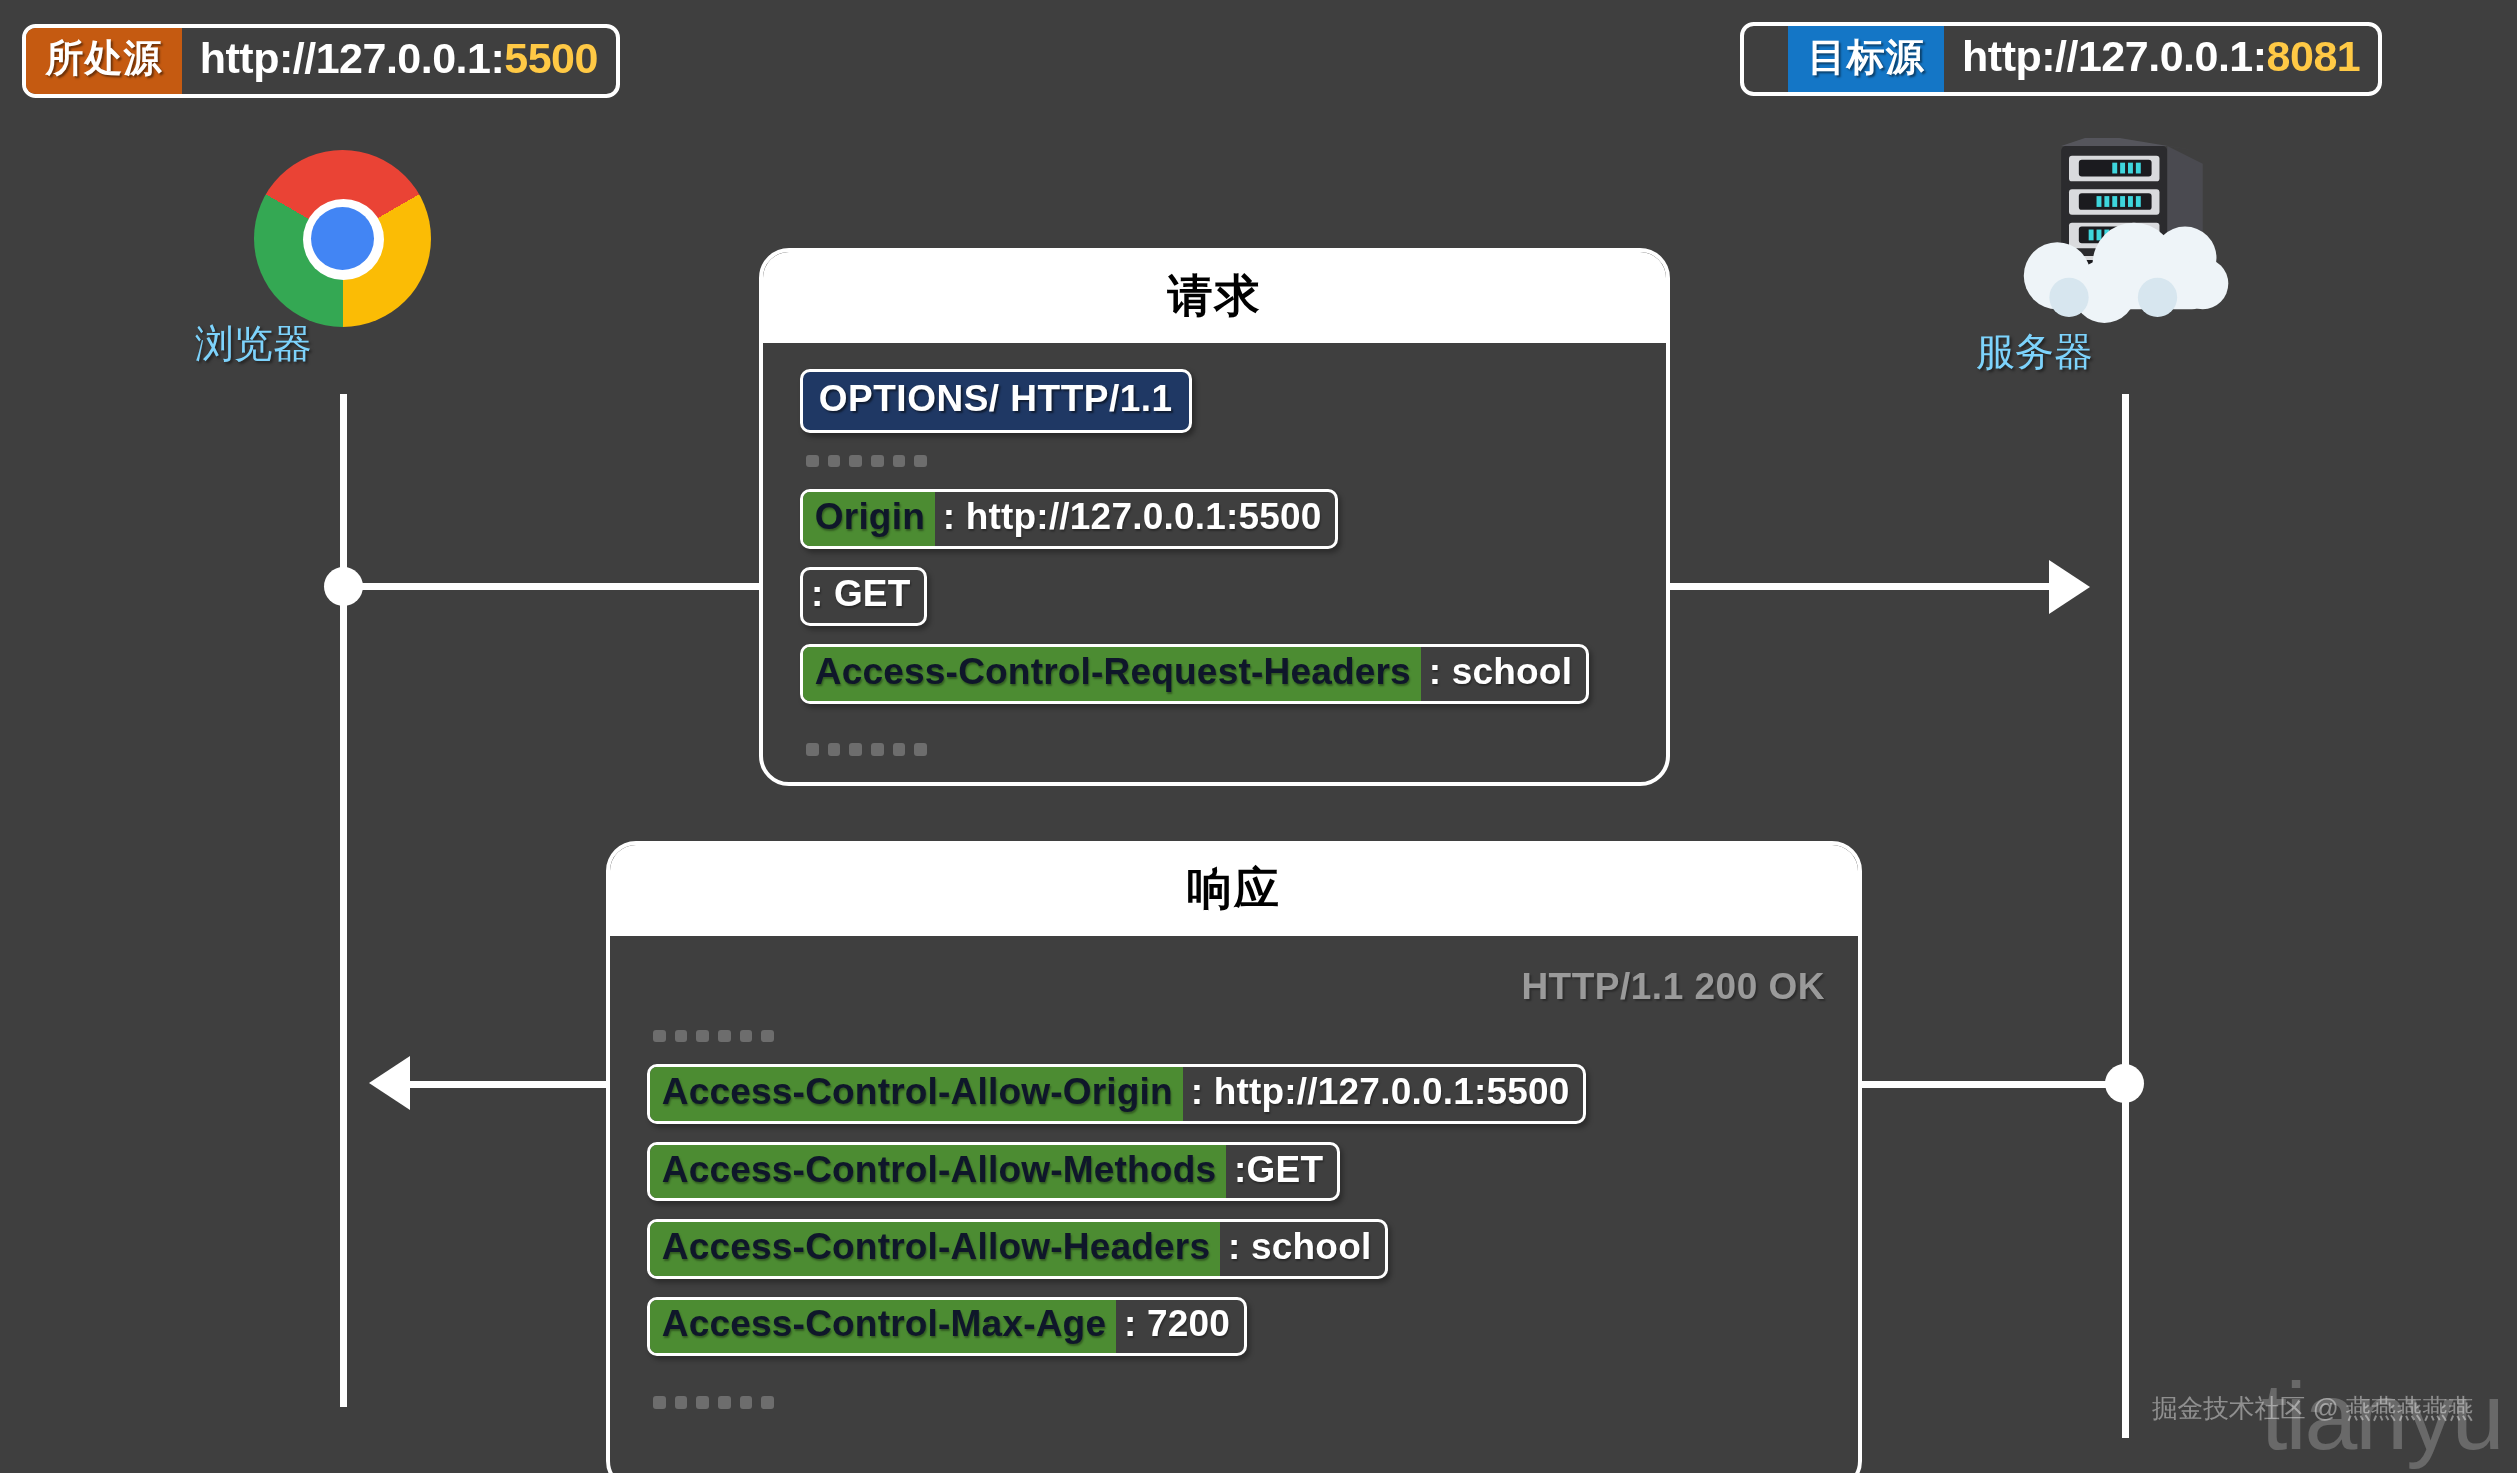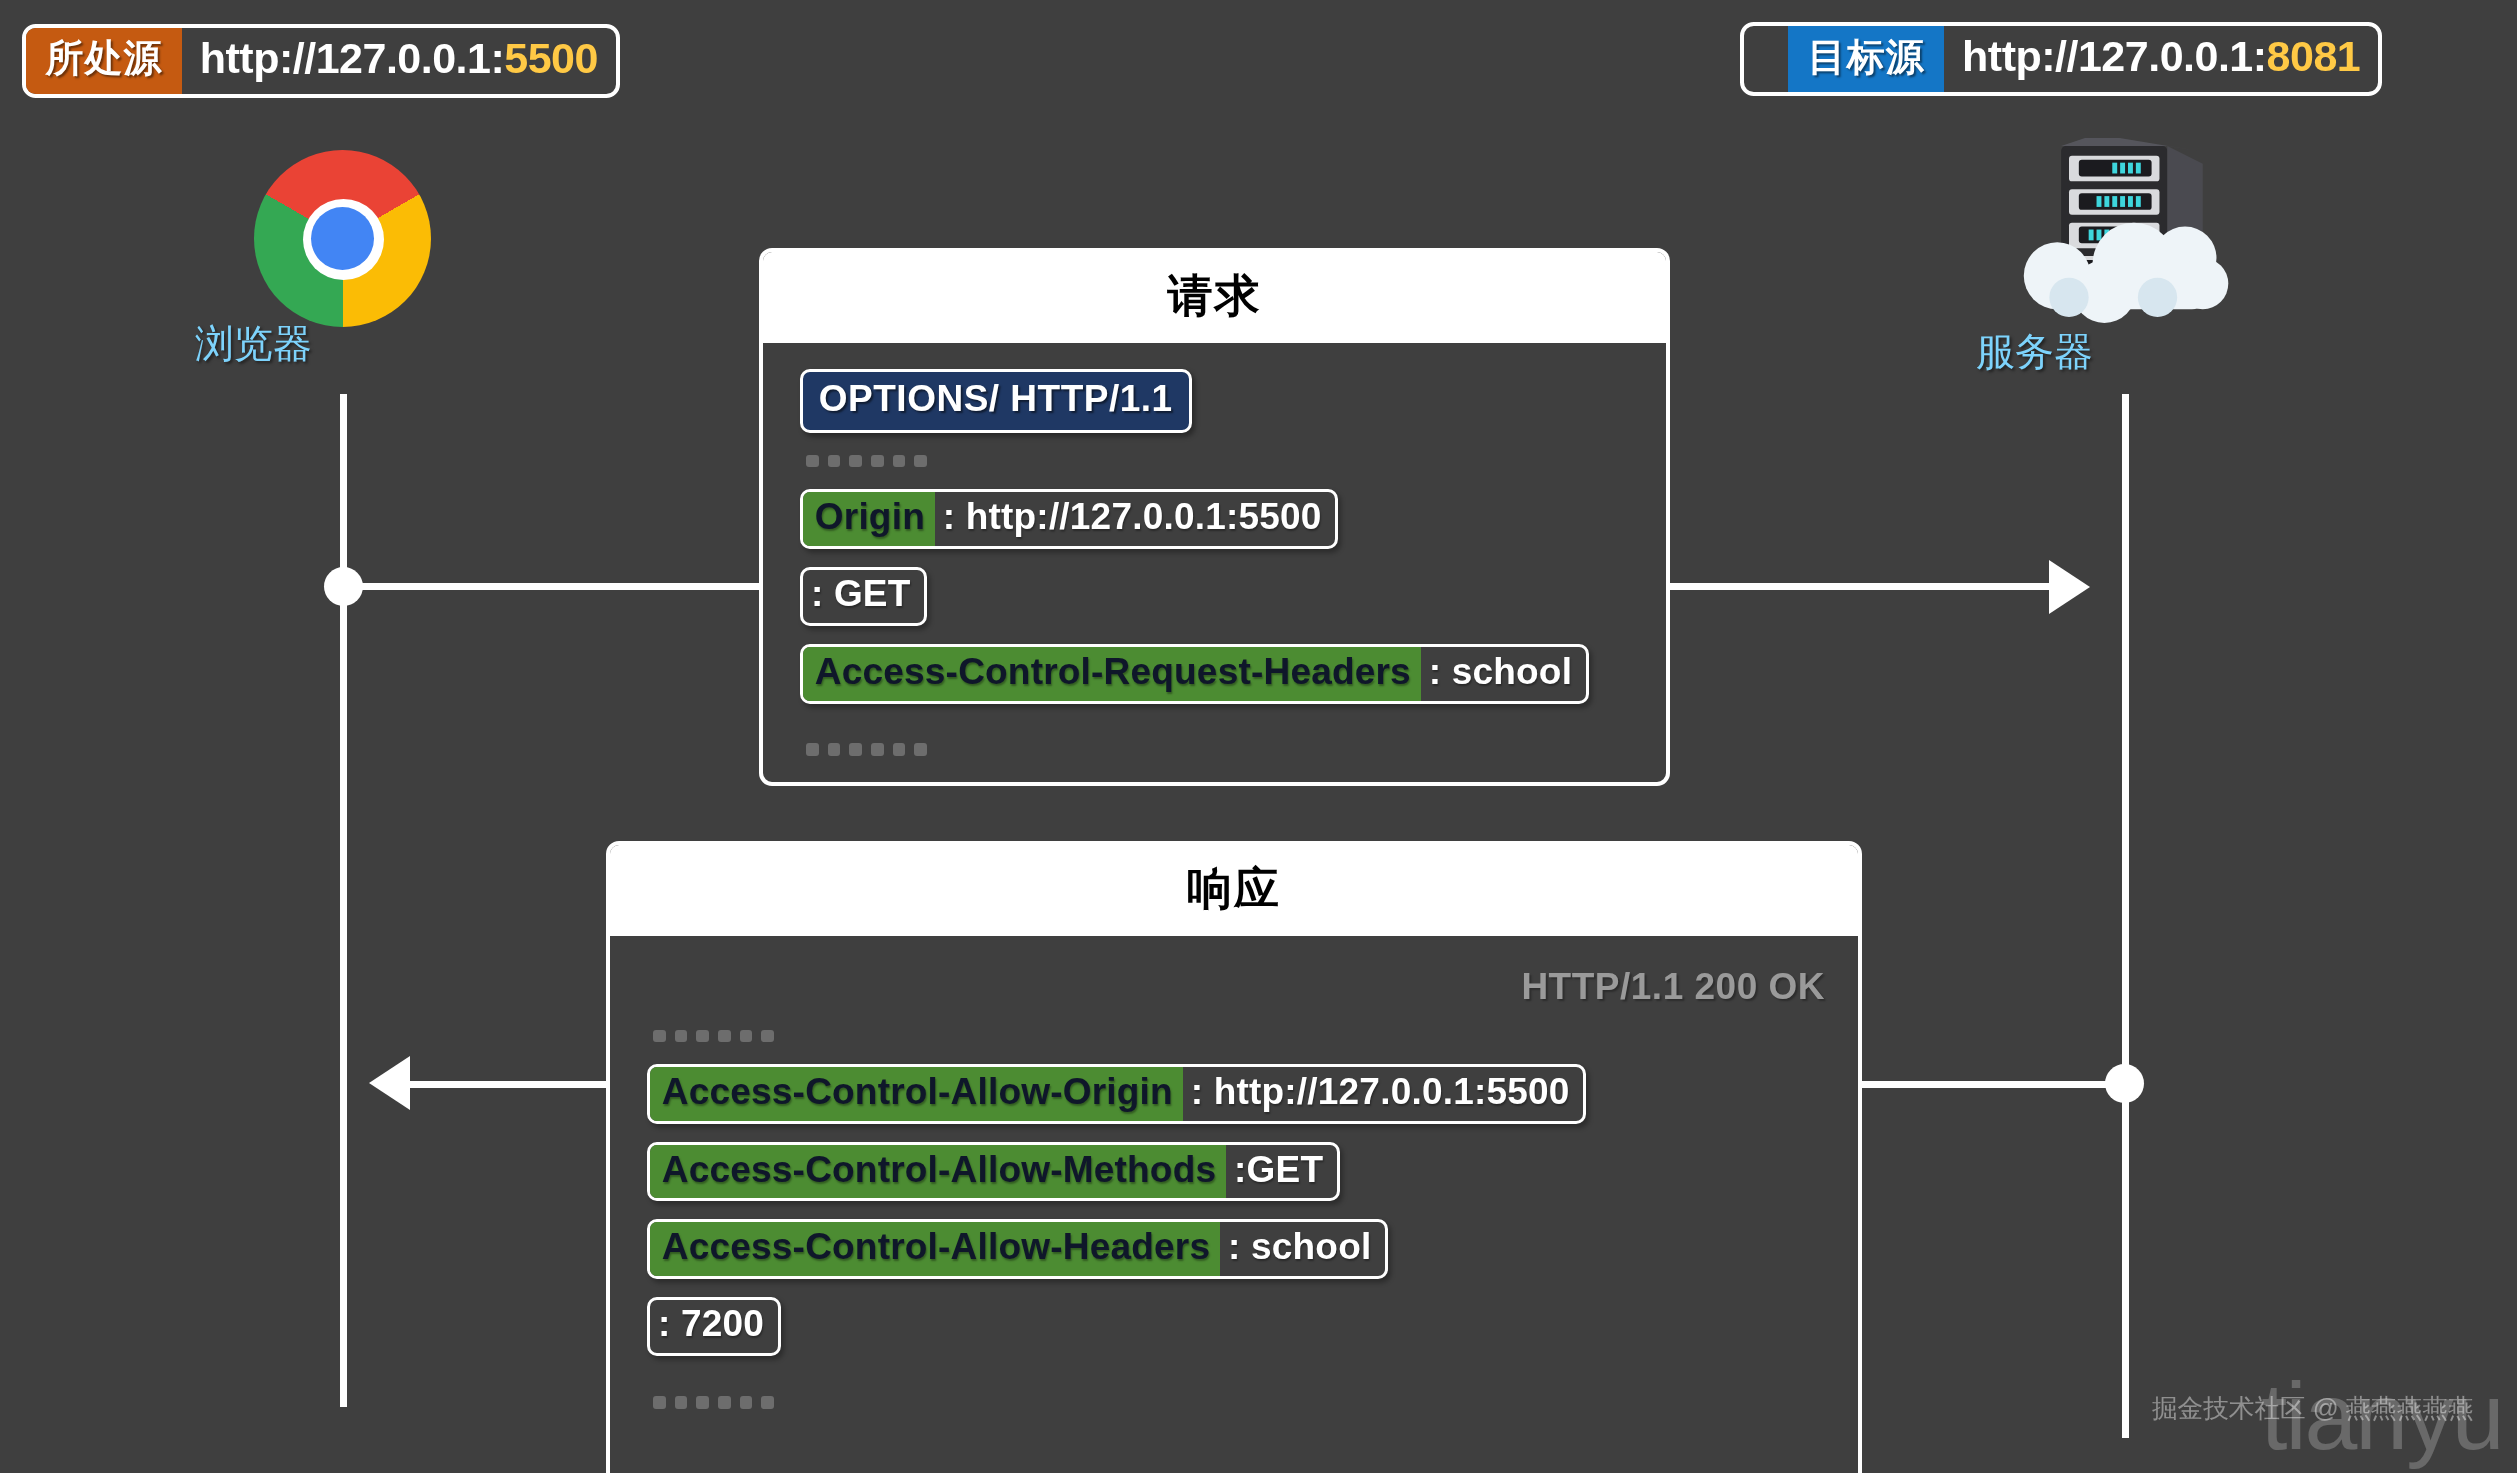--- a/index.html
+++ b/index.html
@@ -144,21 +144,21 @@
     background: #ffffff;
   }
   #dot-request  { left: 324px;  top: 567px; }
   #dot-response { left: 2105px; top: 1064px; }
 
   
   .card {
     position: absolute;
     background: #3f3f3f;
     border: 4.9px solid #ffffff;
-    border-radius: 13px;
+    border-radius: 30px;
     box-sizing: border-box;
     overflow: hidden;
   }
   .card-header {
     background: #ffffff;
     color: #000000;
     font-size: 45px;
     font-weight: bold;
     text-align: center;
     padding: 13.8px 0 17.7px 0;
@@ -427,20 +427,21 @@
 
     <div class="hdr-row">
       <div class="hdr">
         <span class="hdr-name">Access-Control-Allow-Headers</span>
         <span class="hdr-value">: school</span>
       </div>
     </div>
 
     <div class="hdr-row">
       <div class="hdr">
+        <span class="hdr-name">Access-Control-Max-Age</span>
         <span class="hdr-value">: 7200</span>
       </div>
     </div>
 
     <div class="ellipsis">
       <i></i>
         <i></i>
         <i></i>
         <i></i>
         <i></i>

